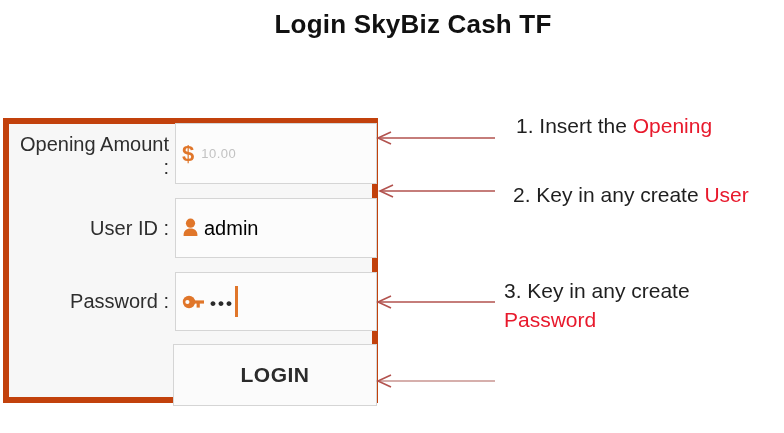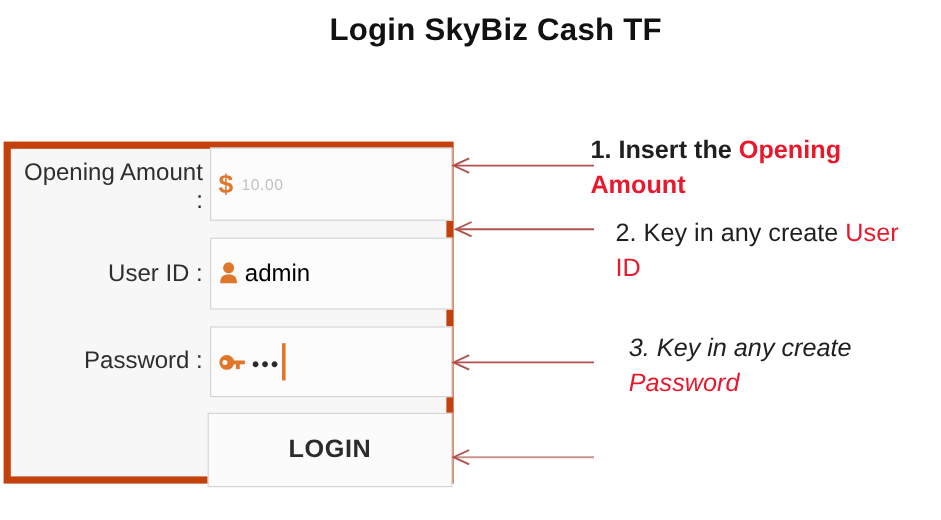--- a/index.html
+++ b/index.html
@@ -48,23 +48,23 @@
   .arr1{left:372px;top:129px;}
   .arr2{left:374px;top:182px;}
   .arr3{left:372px;top:293px;}
   .arr4{left:372px;top:372px;}
   
   .ann{
     position:absolute;font-size:21px;line-height:29px;color:#1f1f1f;
   }
   .ann .line{white-space:nowrap;}
   .ann .red{color:#e8192c;}
-  .ann1{left:492px;top:111px;font-weight:bold;}
+  .ann1{left:516px;top:111px;}
   .ann2{left:513px;top:180px;}
-  .ann3{left:524px;top:276px;font-style:italic;}
+  .ann3{left:504px;top:276px;}
   .ann4{left:529px;top:371px;}
 </style>
 </head>
 <body>
 
 <div class="canvas">
 
   <h1 class="page-title">Login SkyBiz Cash TF</h1>
 
   <div class="panel">
@@ -111,24 +111,22 @@
     <line x1="6" y1="9" x2="123" y2="9" stroke-width="1.6" stroke="#b2524e"></line>
     <path d="M19 3 L6 9 L19 15" fill="none" stroke-width="1.6" stroke="#b2524e"></path>
   </svg>
   <svg class="arrow arr4" viewBox="0 0 126 18">
     <line x1="6" y1="9" x2="123" y2="9" stroke-width="1.6" stroke="#c99490"></line>
     <path d="M19 3 L6 9 L19 15" fill="none" stroke-width="1.6" stroke="#b2524e"></path>
   </svg>
 
   <div class="ann ann1">
     <div class="line"><span>1. Insert the </span><span class="red">Opening</span></div>
-    <div class="line"><span></span><span class="red">Amount</span></div>
   </div>
   <div class="ann ann2">
     <div class="line"><span>2. Key in any create </span><span class="red">User</span></div>
-    <div class="line"><span></span><span class="red">ID</span></div>
   </div>
   <div class="ann ann3">
     <div class="line"><span>3. Key in any create</span><span class="red"></span></div>
     <div class="line"><span></span><span class="red">Password</span></div>
   </div>
 
 </div>
 
 </body></html>

